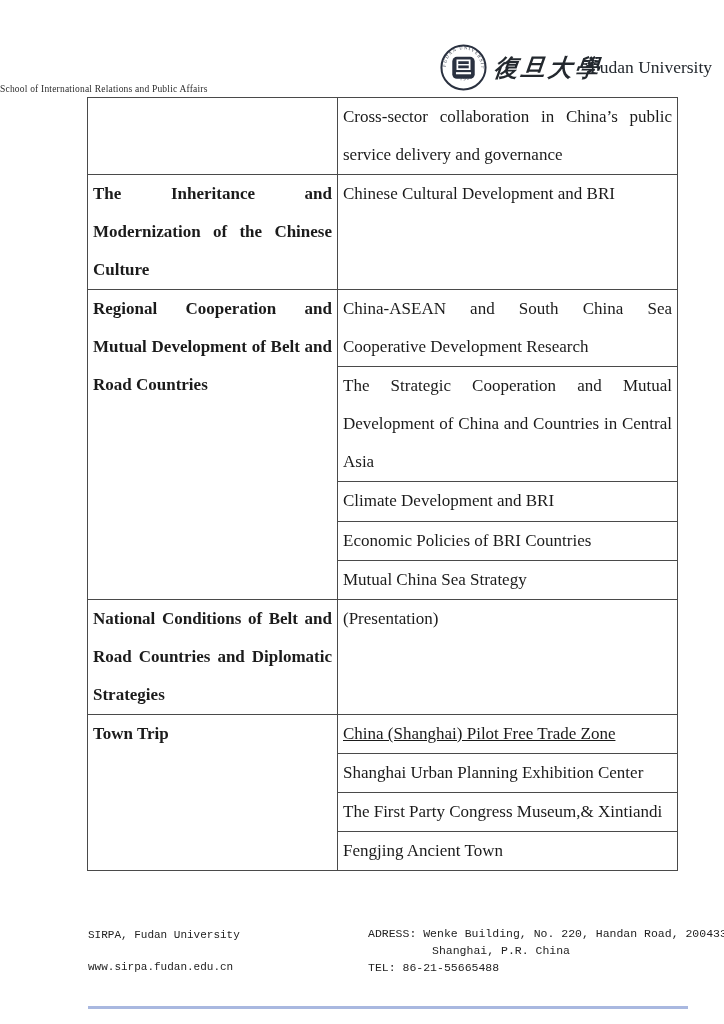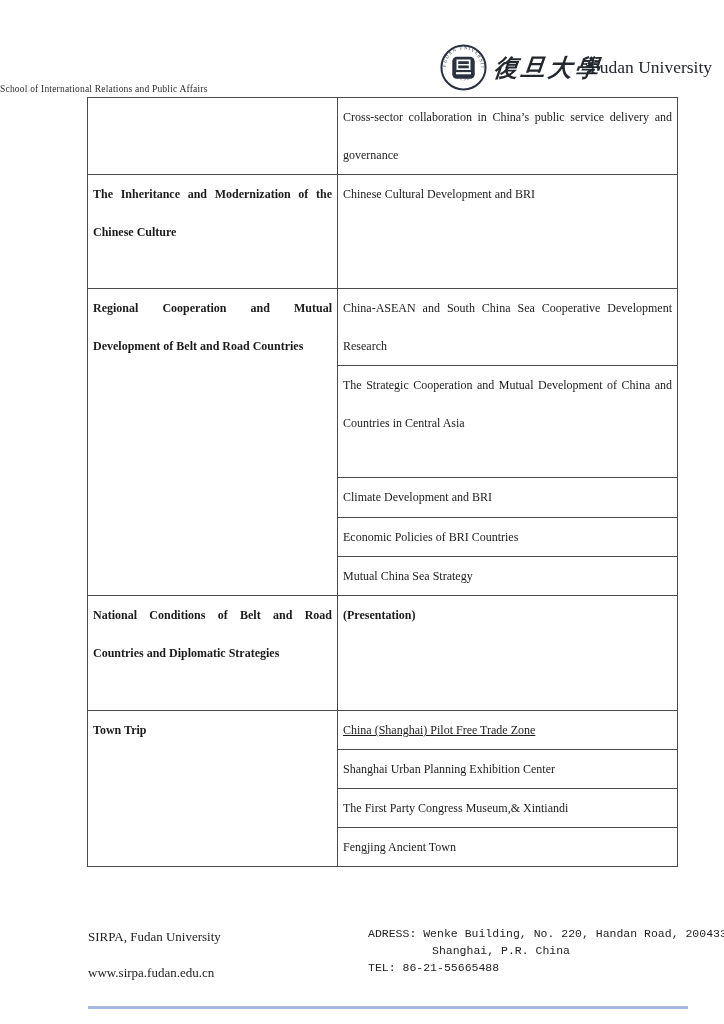--- a/index.html
+++ b/index.html
@@ -28,36 +28,36 @@
   }
   .school-name{
     position:absolute;left:0;top:84px;width:677px;
     text-align:left;font-size:9.5px;color:#2c2c2c;
     letter-spacing:0.2px;
   }
   
   table.tbl{
     position:absolute;left:87px;top:97px;
     width:590px;border-collapse:collapse;table-layout:fixed;
-    font-size:12px;
+    font-size:17px;
   }
   table.tbl td{
     border:1px solid #4a4a4a;
     vertical-align:top;
     line-height:38px;
     padding:0 5px;
     text-align:justify;
     overflow:hidden;
   }
   td.topic{font-weight:bold;}
   
   .f-left{
     position:absolute;left:88px;top:929px;
-    font-family:Liberation Serif, serif;
-    font-size:13px;color:#222;white-space:nowrap;
+    font-family:Liberation Mono, monospace;
+    font-size:11px;color:#222;white-space:nowrap;
   }
   .f-left .f-gap{margin-top:20px;}
   .f-right{
     position:absolute;left:368px;top:925px;
     font-family:"Liberation Mono", monospace;
     font-size:11.5px;line-height:17px;color:#222;white-space:nowrap;
   }
   .f-right .indent{padding-left:64px;}
   .accent-line{
     position:absolute;left:88px;top:1006px;
@@ -114,21 +114,21 @@
           <td class="item" style="height: 39px;">Climate Development and BRI</td>
         </tr>
         <tr>
           <td class="item" style="height: 37px;">Economic Policies of BRI Countries</td>
         </tr>
         <tr>
           <td class="item" style="height: 37px;">Mutual China Sea Strategy</td>
         </tr>
         <tr>
           <td class="topic" rowspan="1">National Conditions of Belt and Road Countries and Diplomatic Strategies</td>
-          <td class="item" style="height: 114px; font-weight: bold;">(Presentation)</td>
+          <td class="item" style="height: 114px;">(Presentation)</td>
         </tr>
         <tr>
           <td class="topic" rowspan="4">Town Trip</td>
           <td class="item" style="height: 38px; text-decoration: underline;">China (Shanghai) Pilot Free Trade Zone</td>
         </tr>
         <tr>
           <td class="item" style="height: 37px;">Shanghai Urban Planning Exhibition Center</td>
         </tr>
         <tr>
           <td class="item" style="height: 38px;">The First Party Congress Museum,&amp; Xintiandi</td>

